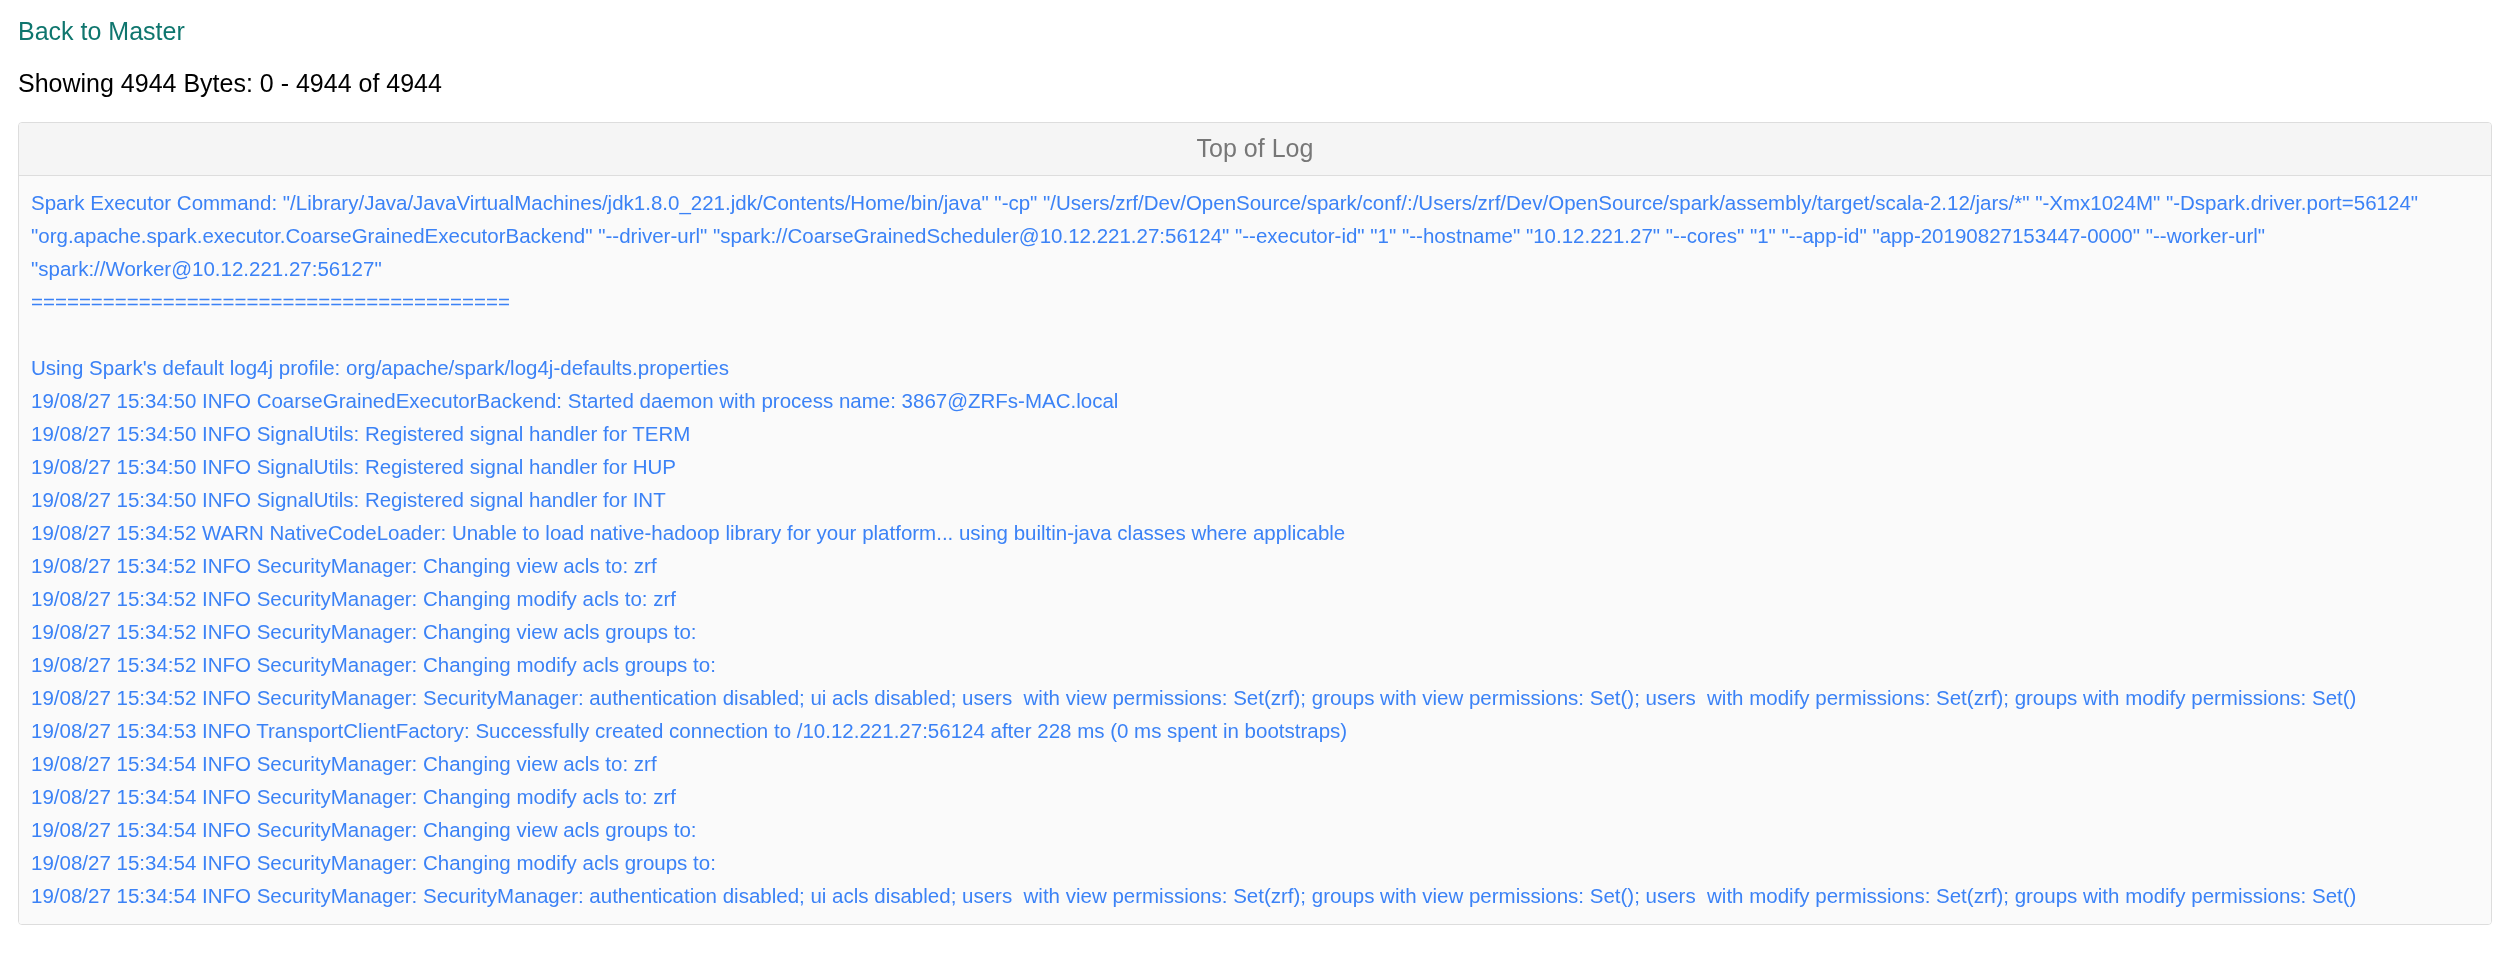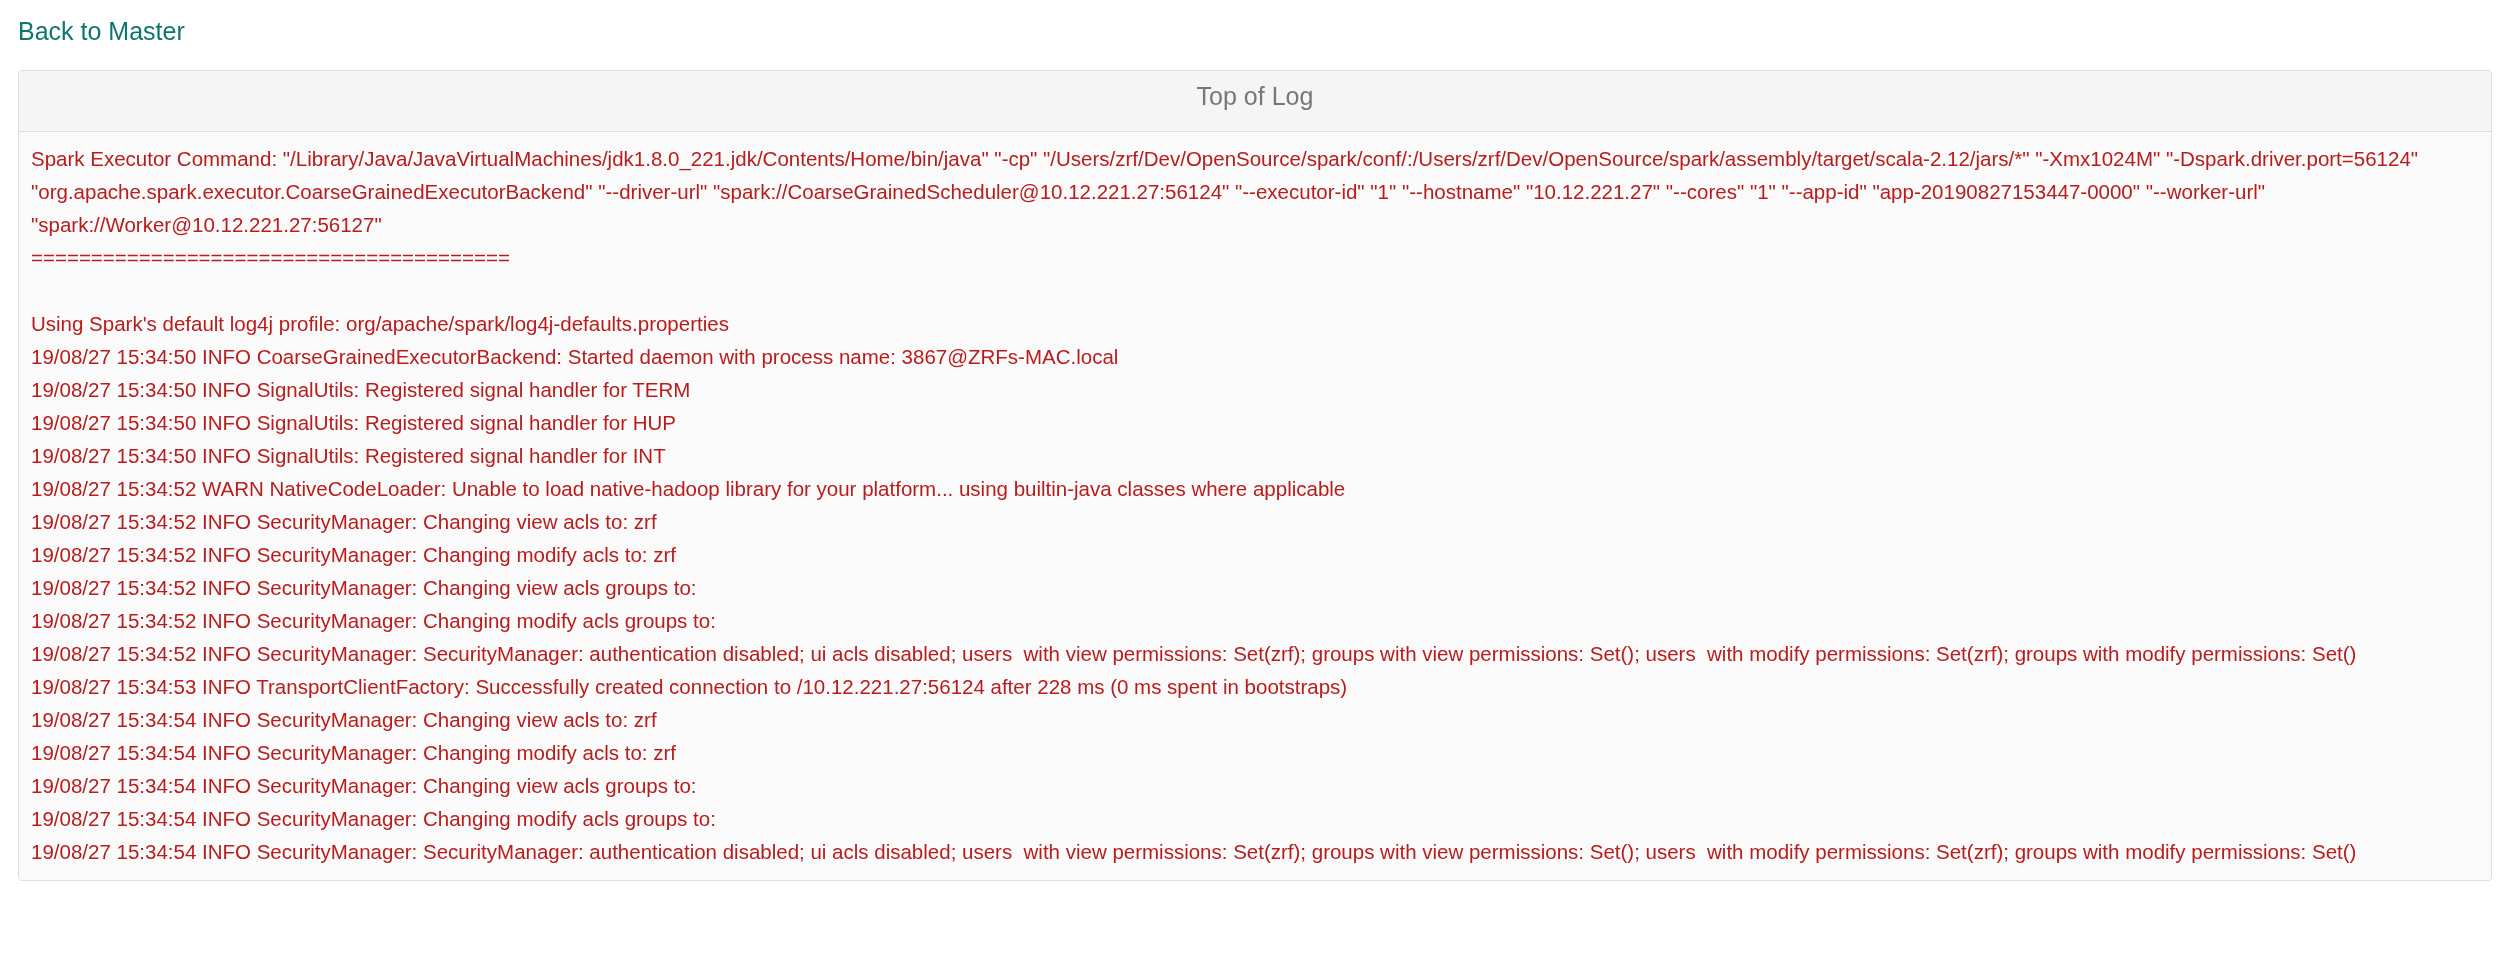--- a/index.html
+++ b/index.html
@@ -38,28 +38,28 @@
     border-radius: 4px;
     background: #ffffff;
     overflow: hidden;
   }
   .log-panel-header {
     background: #f5f5f5;
     border-bottom: 1px solid #dddddd;
     text-align: center;
     font-size: 25px;
     color: #777777;
-    padding: 11px 0 20px 0;
+    padding: 11px 0 12px 0;
   }
   .log-body {
     background: #fafafa;
     padding: 10px 12px 12px 12px;
     font-size: 20.5px;
     line-height: 33px;
-    color: #b91c1c;
+    color: #3b82f6;
     font-family: "Liberation Sans", sans-serif;
     white-space: pre-wrap;
     word-break: break-word;
     overflow-wrap: break-word;
   }
   .log-line {
     white-space: pre-wrap;
     word-break: break-word;
     overflow-wrap: break-word;
   }
@@ -67,19 +67,20 @@
     height: 33px;
   }
 </style>
 </head>
 <body>
 
 <div class="page">
 
   <a class="back-link" href="#">Back to Master</a>
 
+  <div class="showing-line">Showing 4944 Bytes: 0 - 4944 of 4944</div>
 
   <div class="log-panel">
     <div class="log-panel-header">Top of Log</div>
     <div class="log-body"><div class="log-line">Spark Executor Command: "/Library/Java/JavaVirtualMachines/jdk1.8.0_221.jdk/Contents/Home/bin/java" "-cp" "/Users/zrf/Dev/OpenSource/spark/conf/:/Users/zrf/Dev/OpenSource/spark/assembly/target/scala-2.12/jars/*" "-Xmx1024M" "-Dspark.driver.port=56124" "org.apache.spark.executor.CoarseGrainedExecutorBackend" "--driver-url" "spark://CoarseGrainedScheduler@10.12.221.27:56124" "--executor-id" "1" "--hostname" "10.12.221.27" "--cores" "1" "--app-id" "app-20190827153447-0000" "--worker-url" "spark://Worker@10.12.221.27:56127"</div><div class="log-line">========================================</div><div class="log-line blank"></div><div class="log-line">Using Spark's default log4j profile: org/apache/spark/log4j-defaults.properties</div><div class="log-line">19/08/27 15:34:50 INFO CoarseGrainedExecutorBackend: Started daemon with process name: 3867@ZRFs-MAC.local</div><div class="log-line">19/08/27 15:34:50 INFO SignalUtils: Registered signal handler for TERM</div><div class="log-line">19/08/27 15:34:50 INFO SignalUtils: Registered signal handler for HUP</div><div class="log-line">19/08/27 15:34:50 INFO SignalUtils: Registered signal handler for INT</div><div class="log-line">19/08/27 15:34:52 WARN NativeCodeLoader: Unable to load native-hadoop library for your platform... using builtin-java classes where applicable</div><div class="log-line">19/08/27 15:34:52 INFO SecurityManager: Changing view acls to: zrf</div><div class="log-line">19/08/27 15:34:52 INFO SecurityManager: Changing modify acls to: zrf</div><div class="log-line">19/08/27 15:34:52 INFO SecurityManager: Changing view acls groups to:</div><div class="log-line">19/08/27 15:34:52 INFO SecurityManager: Changing modify acls groups to:</div><div class="log-line">19/08/27 15:34:52 INFO SecurityManager: SecurityManager: authentication disabled; ui acls disabled; users  with view permissions: Set(zrf); groups with view permissions: Set(); users  with modify permissions: Set(zrf); groups with modify permissions: Set()</div><div class="log-line">19/08/27 15:34:53 INFO TransportClientFactory: Successfully created connection to /10.12.221.27:56124 after 228 ms (0 ms spent in bootstraps)</div><div class="log-line">19/08/27 15:34:54 INFO SecurityManager: Changing view acls to: zrf</div><div class="log-line">19/08/27 15:34:54 INFO SecurityManager: Changing modify acls to: zrf</div><div class="log-line">19/08/27 15:34:54 INFO SecurityManager: Changing view acls groups to:</div><div class="log-line">19/08/27 15:34:54 INFO SecurityManager: Changing modify acls groups to:</div><div class="log-line">19/08/27 15:34:54 INFO SecurityManager: SecurityManager: authentication disabled; ui acls disabled; users  with view permissions: Set(zrf); groups with view permissions: Set(); users  with modify permissions: Set(zrf); groups with modify permissions: Set()</div></div>
   </div>
 
 </div>
 
 </body></html>

